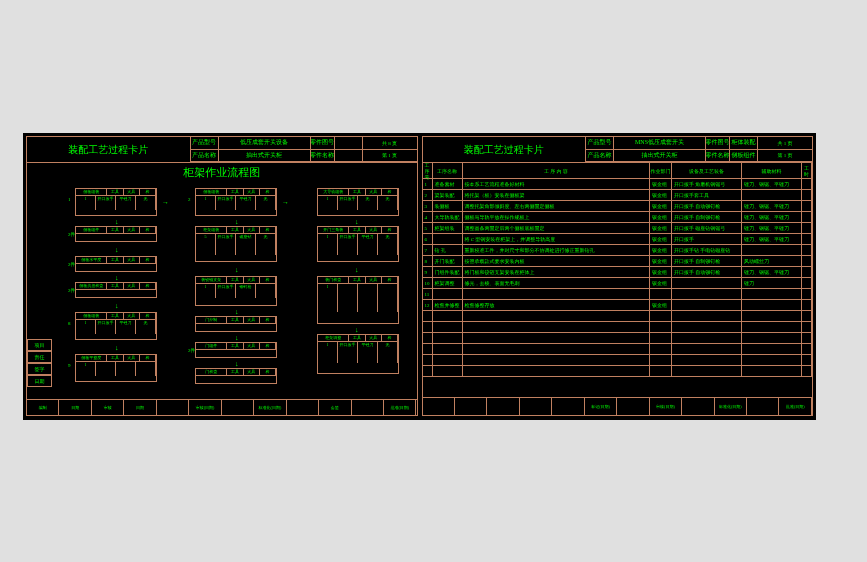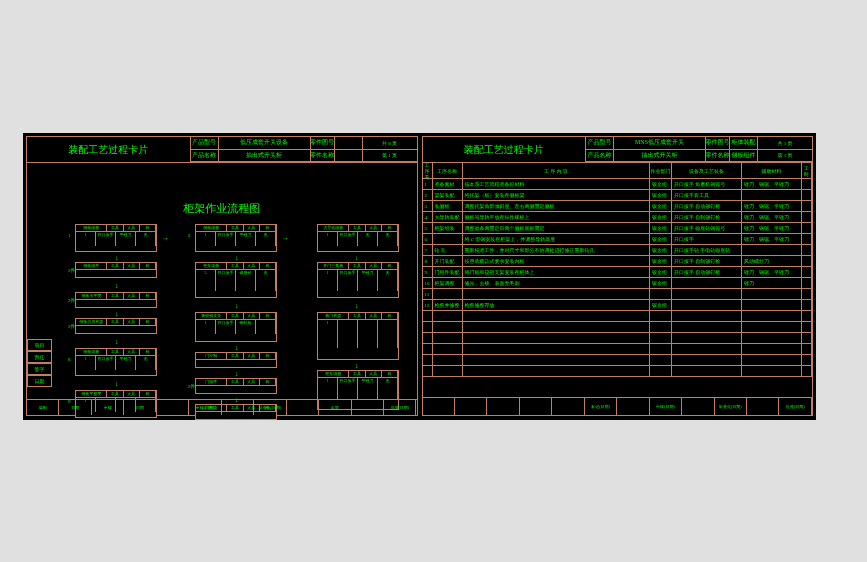--- a/index.html
+++ b/index.html
@@ -7,21 +7,21 @@
 .viewport { position: absolute; top: 133px; left: 23px; width: 793px; height: 287px; background: #000; display: flex; }
 .sheet { border: 1px solid #c08060; position: relative; }
 .sheet-left { width: 403px; height: 280px; margin: 3px 2px 3px 3px; }
 .sheet-right { width: 403px; height: 280px; margin: 3px 3px 3px 2px; }
 .title-block { border-bottom: 1px solid #c08060; height: 26px; display: flex; font-size: 6px; color: #0f0; }
 .tb-main { flex: 0 0 42%; border-right: 1px solid #c08060; display: flex; align-items: center; justify-content: center; font-size: 10px; }
 .tb-grid { flex: 1; display: grid; grid-template-columns: 28px 1fr 24px 28px; grid-template-rows: 1fr 1fr; }
 .tb-grid > div { border-right: 1px solid #c08060; border-bottom: 1px solid #c08060; display: flex; align-items: center; justify-content: center; padding: 0 2px; overflow: hidden; white-space: nowrap; }
 .tb-pages { flex: 0 0 54px; display: grid; grid-template-rows: 1fr 1fr; }
 .tb-pages > div { border-bottom: 1px solid #c08060; display: flex; align-items: center; justify-content: center; font-size: 5px; }
-.flowchart-title { text-align: center; color: #0f0; font-size: 11px; padding: 2px 0; margin-top: 36px; }
+.flowchart-title { text-align: center; color: #0f0; font-size: 11px; padding: 2px 0; }
 .flow-area { position: relative; height: 218px; }
 .flow-box { position: absolute; border: 1px solid #c08060; background: #000; }
 .fb-header { display: flex; border-bottom: 1px solid #c08060; height: 7px; font-size: 4px; color: #0f0; }
 .fb-header > div { border-right: 1px solid #c08060; flex: 1; text-align: center; overflow: hidden; }
 .fb-row { display: flex; height: 7px; font-size: 4px; color: #0f0; }
 .fb-row > div { border-right: 1px solid #c08060; flex: 1; text-align: center; overflow: hidden; white-space: nowrap; }
 .fb-num { position: absolute; left: -8px; top: 30%; color: #0f0; font-size: 5px; }
 .arrow { position: absolute; color: #0f0; font-size: 7px; }
 .side-labels { position: absolute; left: 0; bottom: 28px; width: 25px; font-size: 5px; color: #0f0; }
 .side-labels > div { border: 1px solid #c08060; height: 12px; display: flex; align-items: center; justify-content: center; }

